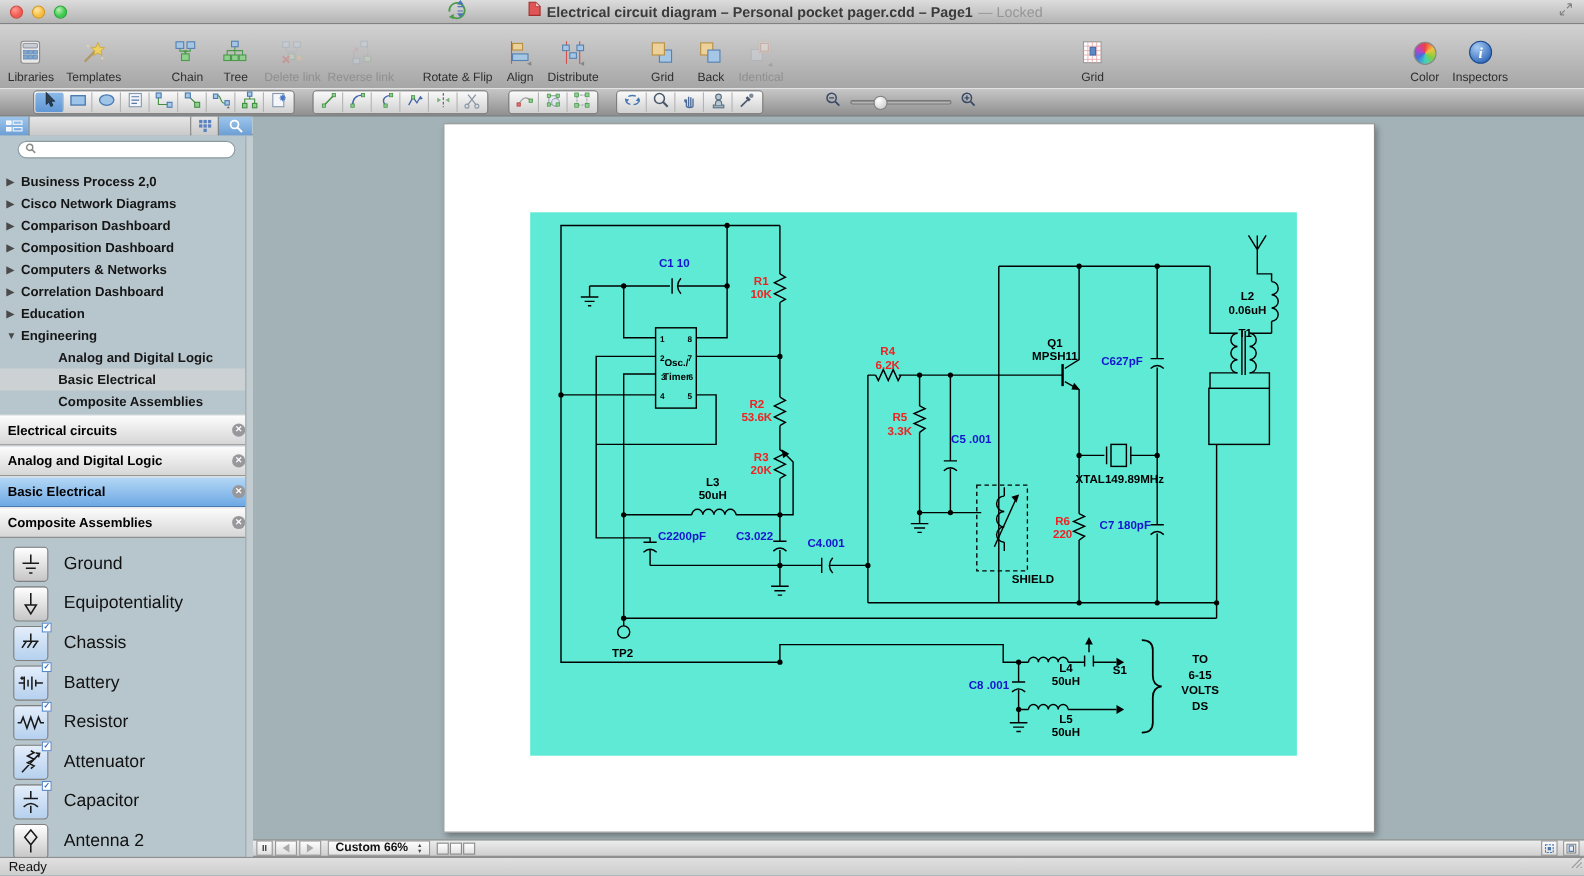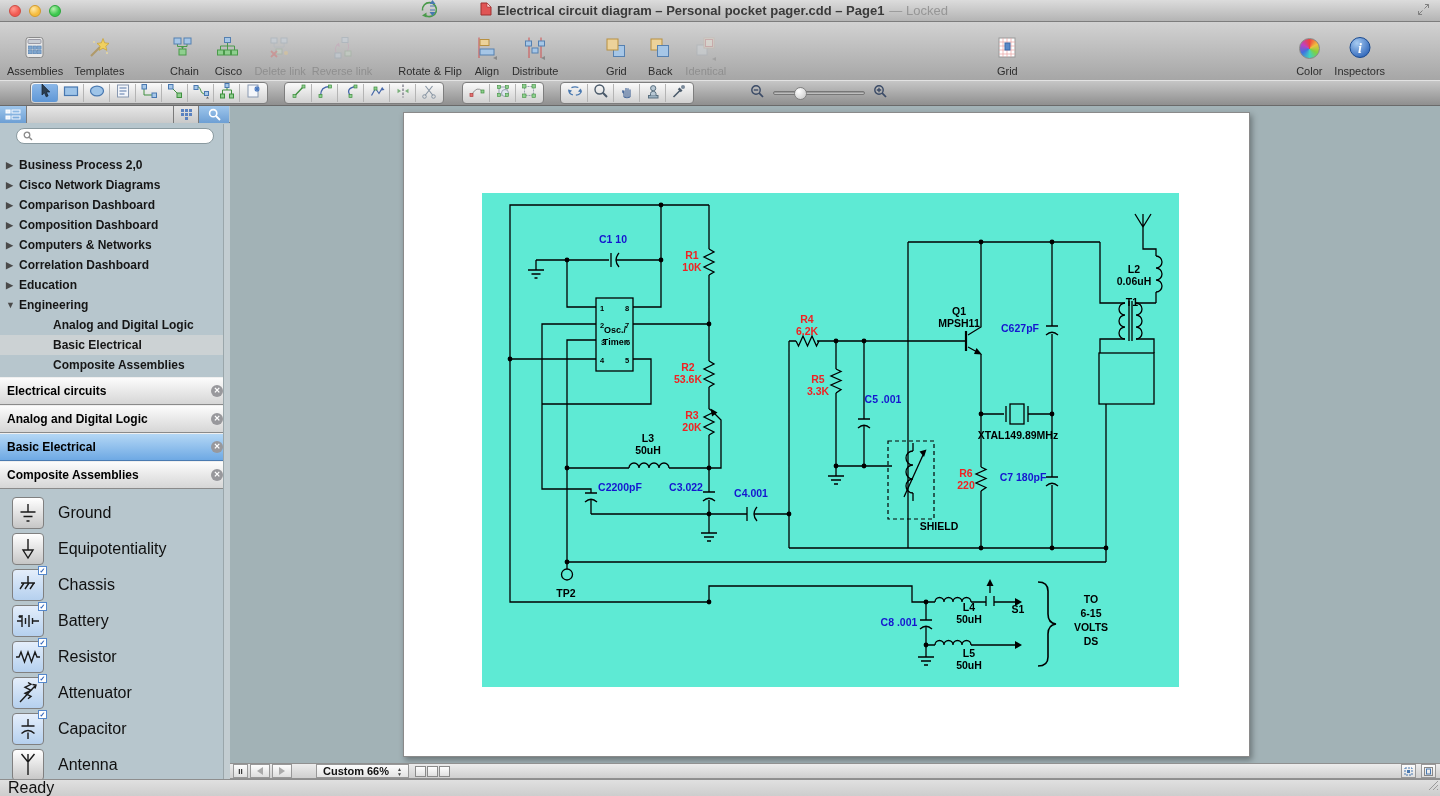--- a/index.html
+++ b/index.html
@@ -91,29 +91,29 @@
   #circuit text{font-family:"Liberation Sans",sans-serif;font-weight:bold}
 
   
   #pagebar{position:absolute;left:230px;top:763px;width:1210px;height:16px;
     background:linear-gradient(#ececec,#cfcfcf);border-top:1px solid #909090;border-bottom:1px solid #909090;
     display:flex;align-items:center}
   .pb-btn{height:14px;min-width:15px;border:1px solid #989898;background:linear-gradient(#fdfdfd,#dedede);
     display:flex;align-items:center;justify-content:center;font-size:8px;font-weight:bold;color:#333;margin-left:2px}
   .tri-l{width:0;height:0;border-top:4px solid transparent;border-bottom:4px solid transparent;border-right:6px solid #aaa}
   .tri-r{width:0;height:0;border-top:4px solid transparent;border-bottom:4px solid transparent;border-left:6px solid #aaa}
-  .pb-zoom{height:14px;margin-left:24px;padding:0 6px;border:1px solid #989898;background:linear-gradient(#fdfdfd,#e4e4e4);
+  .pb-zoom{height:14px;margin-left:6px;padding:0 6px;border:1px solid #989898;background:linear-gradient(#fdfdfd,#e4e4e4);
     display:flex;align-items:flex-end;gap:8px;font-size:11px;font-weight:bold;color:#111}
   .stepper{display:flex;flex-direction:column;font-size:5px;line-height:5px;color:#444}
   .pb-pages{display:flex;margin-left:6px}
   .pg{width:11px;height:11px;border:1px solid #8a8a8a;background:linear-gradient(#ffffff,#e0e0e0);margin-right:1px}
   .pb-right{margin-left:auto;margin-right:4px;display:flex;gap:3px}
   #statusbar{position:absolute;left:0;top:779px;width:1440px;height:17px;background:linear-gradient(#e0e0e0,#cdcdcd);
     border-top:1px solid #8e8e8e;display:flex;align-items:center}
-  #statusbar .ready{font-size:16px;color:#111;margin-left:8px}
+  #statusbar .ready{font-size:12px;color:#111;margin-left:8px}
   .grip{position:absolute;right:1px;bottom:1px}
 </style>
 </head>
 <body>
 
 <div id="titlebar">
   <div class="lights">
     <span class="light red"></span>
     <span class="light yellow"></span>
     <span class="light green"></span>
@@ -144,21 +144,21 @@
           <g fill="#7fa6cf" stroke="#5580b0" stroke-width="0.6">
             <rect x="6.5" y="11" width="3.6" height="3.2"></rect>
             <rect x="11" y="11" width="3.6" height="3.2"></rect>
             <rect x="15.5" y="11" width="3.6" height="3.2"></rect>
             <rect x="6.5" y="15.5" width="3.6" height="3.2"></rect>
             <rect x="11" y="15.5" width="3.6" height="3.2"></rect>
             <rect x="15.5" y="15.5" width="3.6" height="3.2"></rect>
           </g>
         </svg>
       </span>
-      <span class="lbl">Assemblies</span>
+      <span class="lbl">Libraries</span>
     </div>
     <div class="tb-item" style="margin-left: 11px;">
       <span class="ic">
         <svg width="26" height="26" viewBox="0 0 26 26">
           <line x1="5" y1="21" x2="14" y2="12" stroke="#b09a6a" stroke-width="2.2"></line>
           <polygon points="17,3.5 18.6,7.8 23,8.4 19.8,11.2 20.8,15.4 17,13.2 13.2,15.4 14.2,11.2 11,8.4 15.4,7.8" fill="#f0d060" stroke="#c8a030" stroke-width="0.7"></polygon>
           <circle cx="8" cy="7" r="1" fill="#e8d8a0"></circle>
           <circle cx="21" cy="18" r="1" fill="#e8d8a0"></circle>
         </svg>
       </span>
@@ -179,21 +179,21 @@
     <div class="tb-item" style="margin-left: 12px;">
       <span class="ic">
         <svg width="26" height="26" viewBox="0 0 26 26">
           <path d="M12.5,7.5 V11 M5.5,15 V11 H19.5 V15 M12.5,11 V15" stroke="#4a9a4a" fill="none"></path>
           <rect x="9.5" y="2.5" width="6" height="5" fill="#a6c6e6" stroke="#5580b0"></rect>
           <rect x="2.5" y="15" width="6" height="5" fill="#8fcf8f" stroke="#4a9a4a"></rect>
           <rect x="9.5" y="15" width="6" height="5" fill="#8fcf8f" stroke="#4a9a4a"></rect>
           <rect x="16.5" y="15" width="6" height="5" fill="#8fcf8f" stroke="#4a9a4a"></rect>
         </svg>
       </span>
-      <span class="lbl">Cisco</span>
+      <span class="lbl">Tree</span>
     </div>
     <div class="tb-item disabled" style="margin-left: 10px;">
       <span class="ic">
         <svg width="26" height="26" viewBox="0 0 26 26">
           <path d="M7,8 V12 H17 V8" stroke="#aab4be" fill="none"></path>
           <rect x="4" y="3" width="6" height="5" fill="#c8d4e0" stroke="#9aaab8"></rect>
           <rect x="14" y="3" width="6" height="5" fill="#c8d4e0" stroke="#9aaab8"></rect>
           <rect x="9" y="14" width="6" height="5" fill="#c8d8c8" stroke="#9ab09a"></rect>
           <path d="M4,16 L10,22 M10,16 L4,22" stroke="#d87070" stroke-width="1.8"></path>
           <circle cx="19" cy="18" r="2" fill="#e8c888"></circle>
@@ -662,28 +662,20 @@
         <span class="slabel">Attenuator</span>
       </div>
       <div class="srow">
         <div class="sicon tint">
           <svg width="28" height="28" viewBox="0 0 28 28" fill="none" stroke="#1a1a1a" stroke-width="1.4">
             <path d="M14,4 V11 M7.5,11 H20.5 M7.5,18.5 Q14,12.5 20.5,18.5 M14,17.5 V24"></path>
           </svg>
           <div class="badge">✓</div>
         </div>
         <span class="slabel">Capacitor</span>
-      </div>
-      <div class="srow">
-        <div class="sicon">
-          <svg width="28" height="28" viewBox="0 0 28 28" fill="none" stroke="#1a1a1a" stroke-width="1.4">
-            <path d="M14,24 V11 M14,11 L7.5,3 M14,11 L20.5,3 M14,11 V3"></path>
-          </svg>
-        </div>
-        <span class="slabel">Antenna</span>
       </div>
       <div class="srow">
         <div class="sicon">
           <svg width="28" height="28" viewBox="0 0 28 28" fill="none" stroke="#1a1a1a" stroke-width="1.4">
             <path d="M14,24 V17 M14,3.5 L8.5,10.2 L14,17 L19.5,10.2 Z"></path>
           </svg>
         </div>
         <span class="slabel">Antenna 2</span>
       </div>
     </div>

